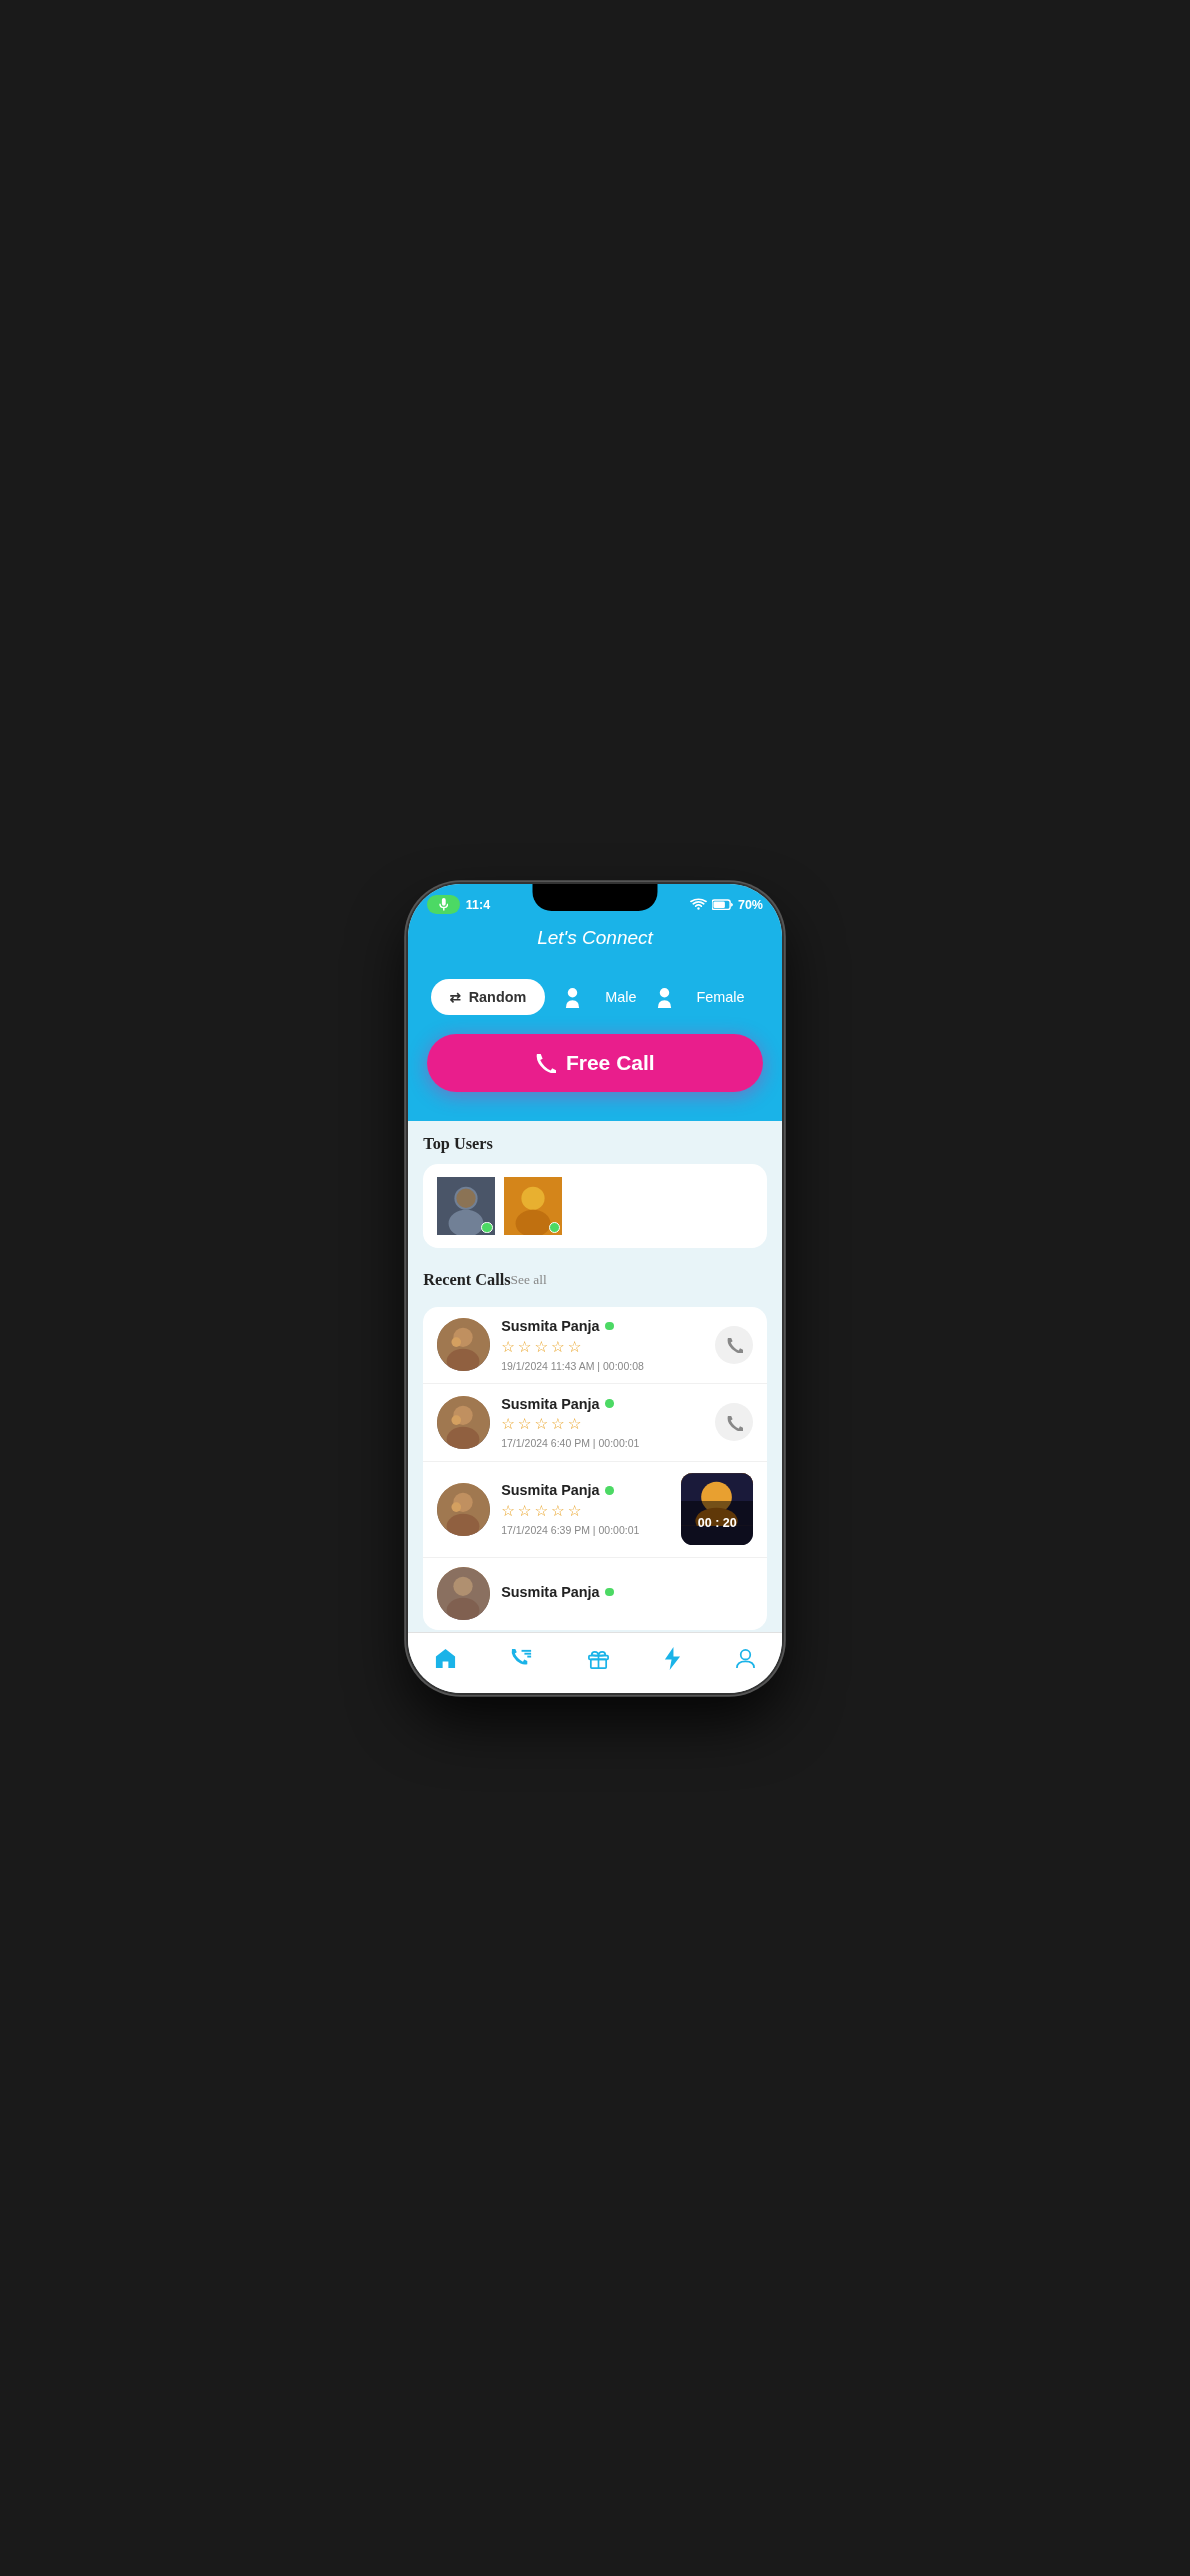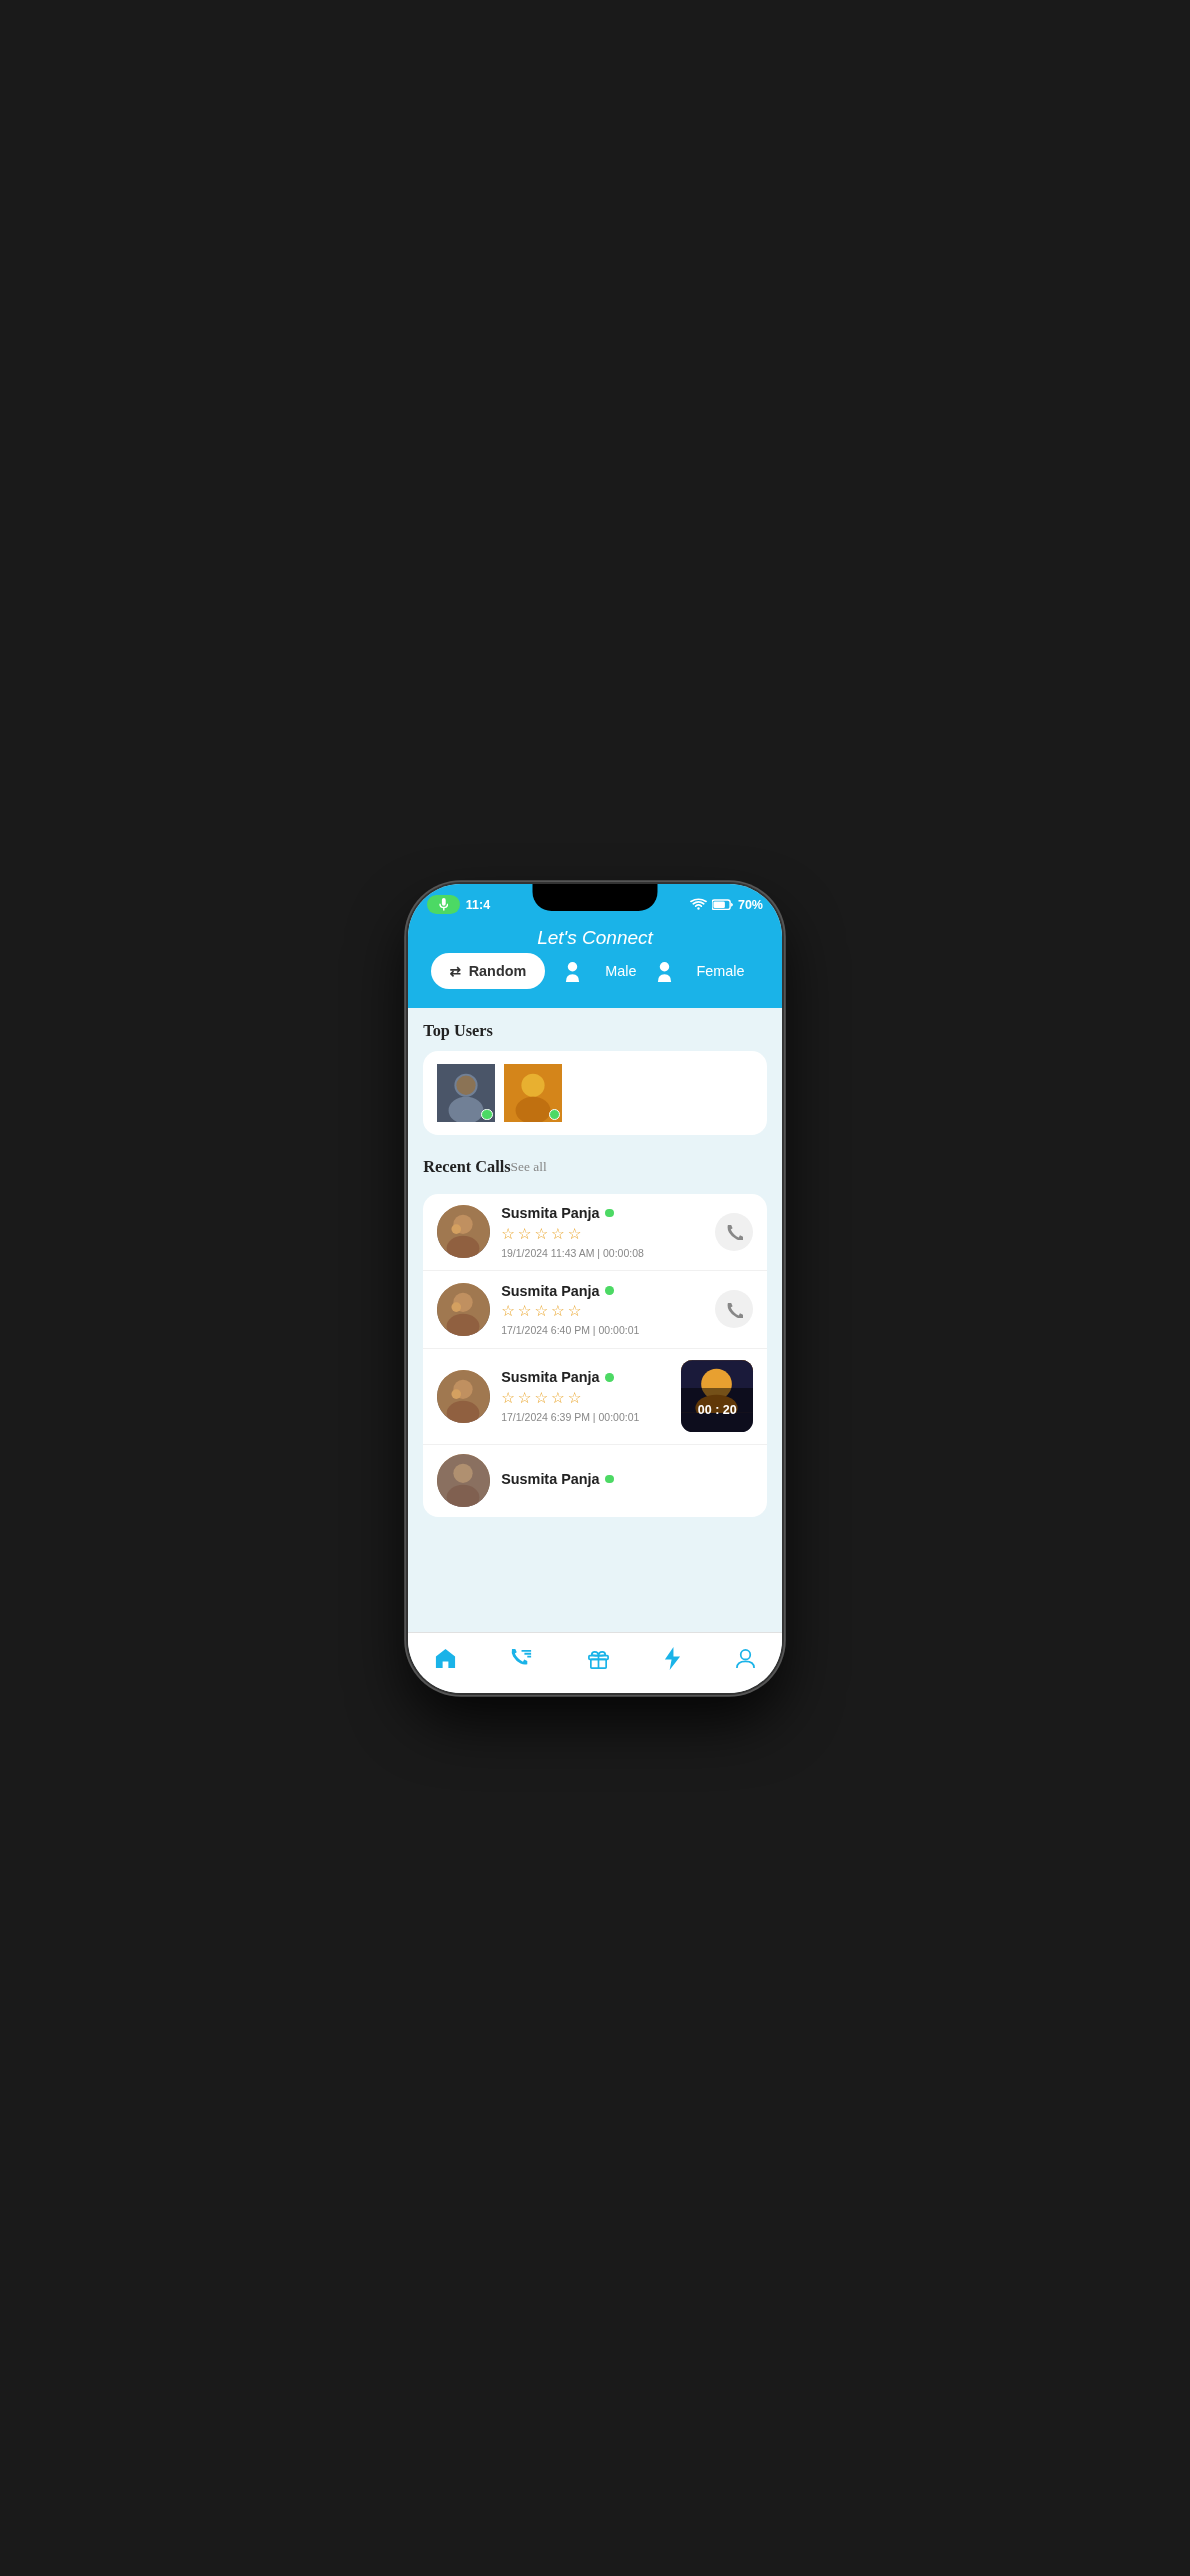--- a/index.html
+++ b/index.html
@@ -132,21 +132,21 @@
       font-size: 17px;
       font-weight: 800;
       color: #222;
     }
 
     .connect-title {
       text-align: center;
       color: white;
       font-size: 19px;
       font-style: italic;
-      margin-bottom: 4px;
+      margin-bottom: 30px;
       font-weight: 400;
     }
 
     .filter-buttons {
       display: flex;
       align-items: center;
       gap: 19px;
       margin-bottom: 19px;
       justify-content: flex-start;
       padding-left: 3.8px;
@@ -496,20 +496,28 @@
         <button class="filter-btn-inactive">
           <svg width="17" height="21" viewBox="0 0 18 22" fill="white">
             <circle cx="9" cy="6" r="5" fill="white"></circle>
             <path d="M2 22 Q2 14 9 14 Q16 14 16 22" fill="white"></path>
           </svg>
           <span>Female</span>
         </button>
       </div>
     </div>
 
+    <div class="free-call-container">
+      <button class="free-call-btn">
+        <svg width="21" height="21" viewBox="0 0 22 22" fill="white">
+          <path d="M2 2 L6 2 L8 7 L5.5 8.5 Q7 12 10 15 Q13 18 16.5 19.5 L18 17 L22 19 L22 22 Q18 23 14 21 Q8 18 4 12 Q1 7 2 2Z" fill="white"></path>
+        </svg>
+        <span class="free-call-text">Free Call</span>
+      </button>
+    </div>
 
     <div class="main-content">
 
       <div class="section">
         <div class="section-header">
           <span class="section-title">Top Users</span>
         </div>
         <div class="top-users-card">
           <div class="user-avatar-container">
             <div class="user-avatar avatar-img-1">

